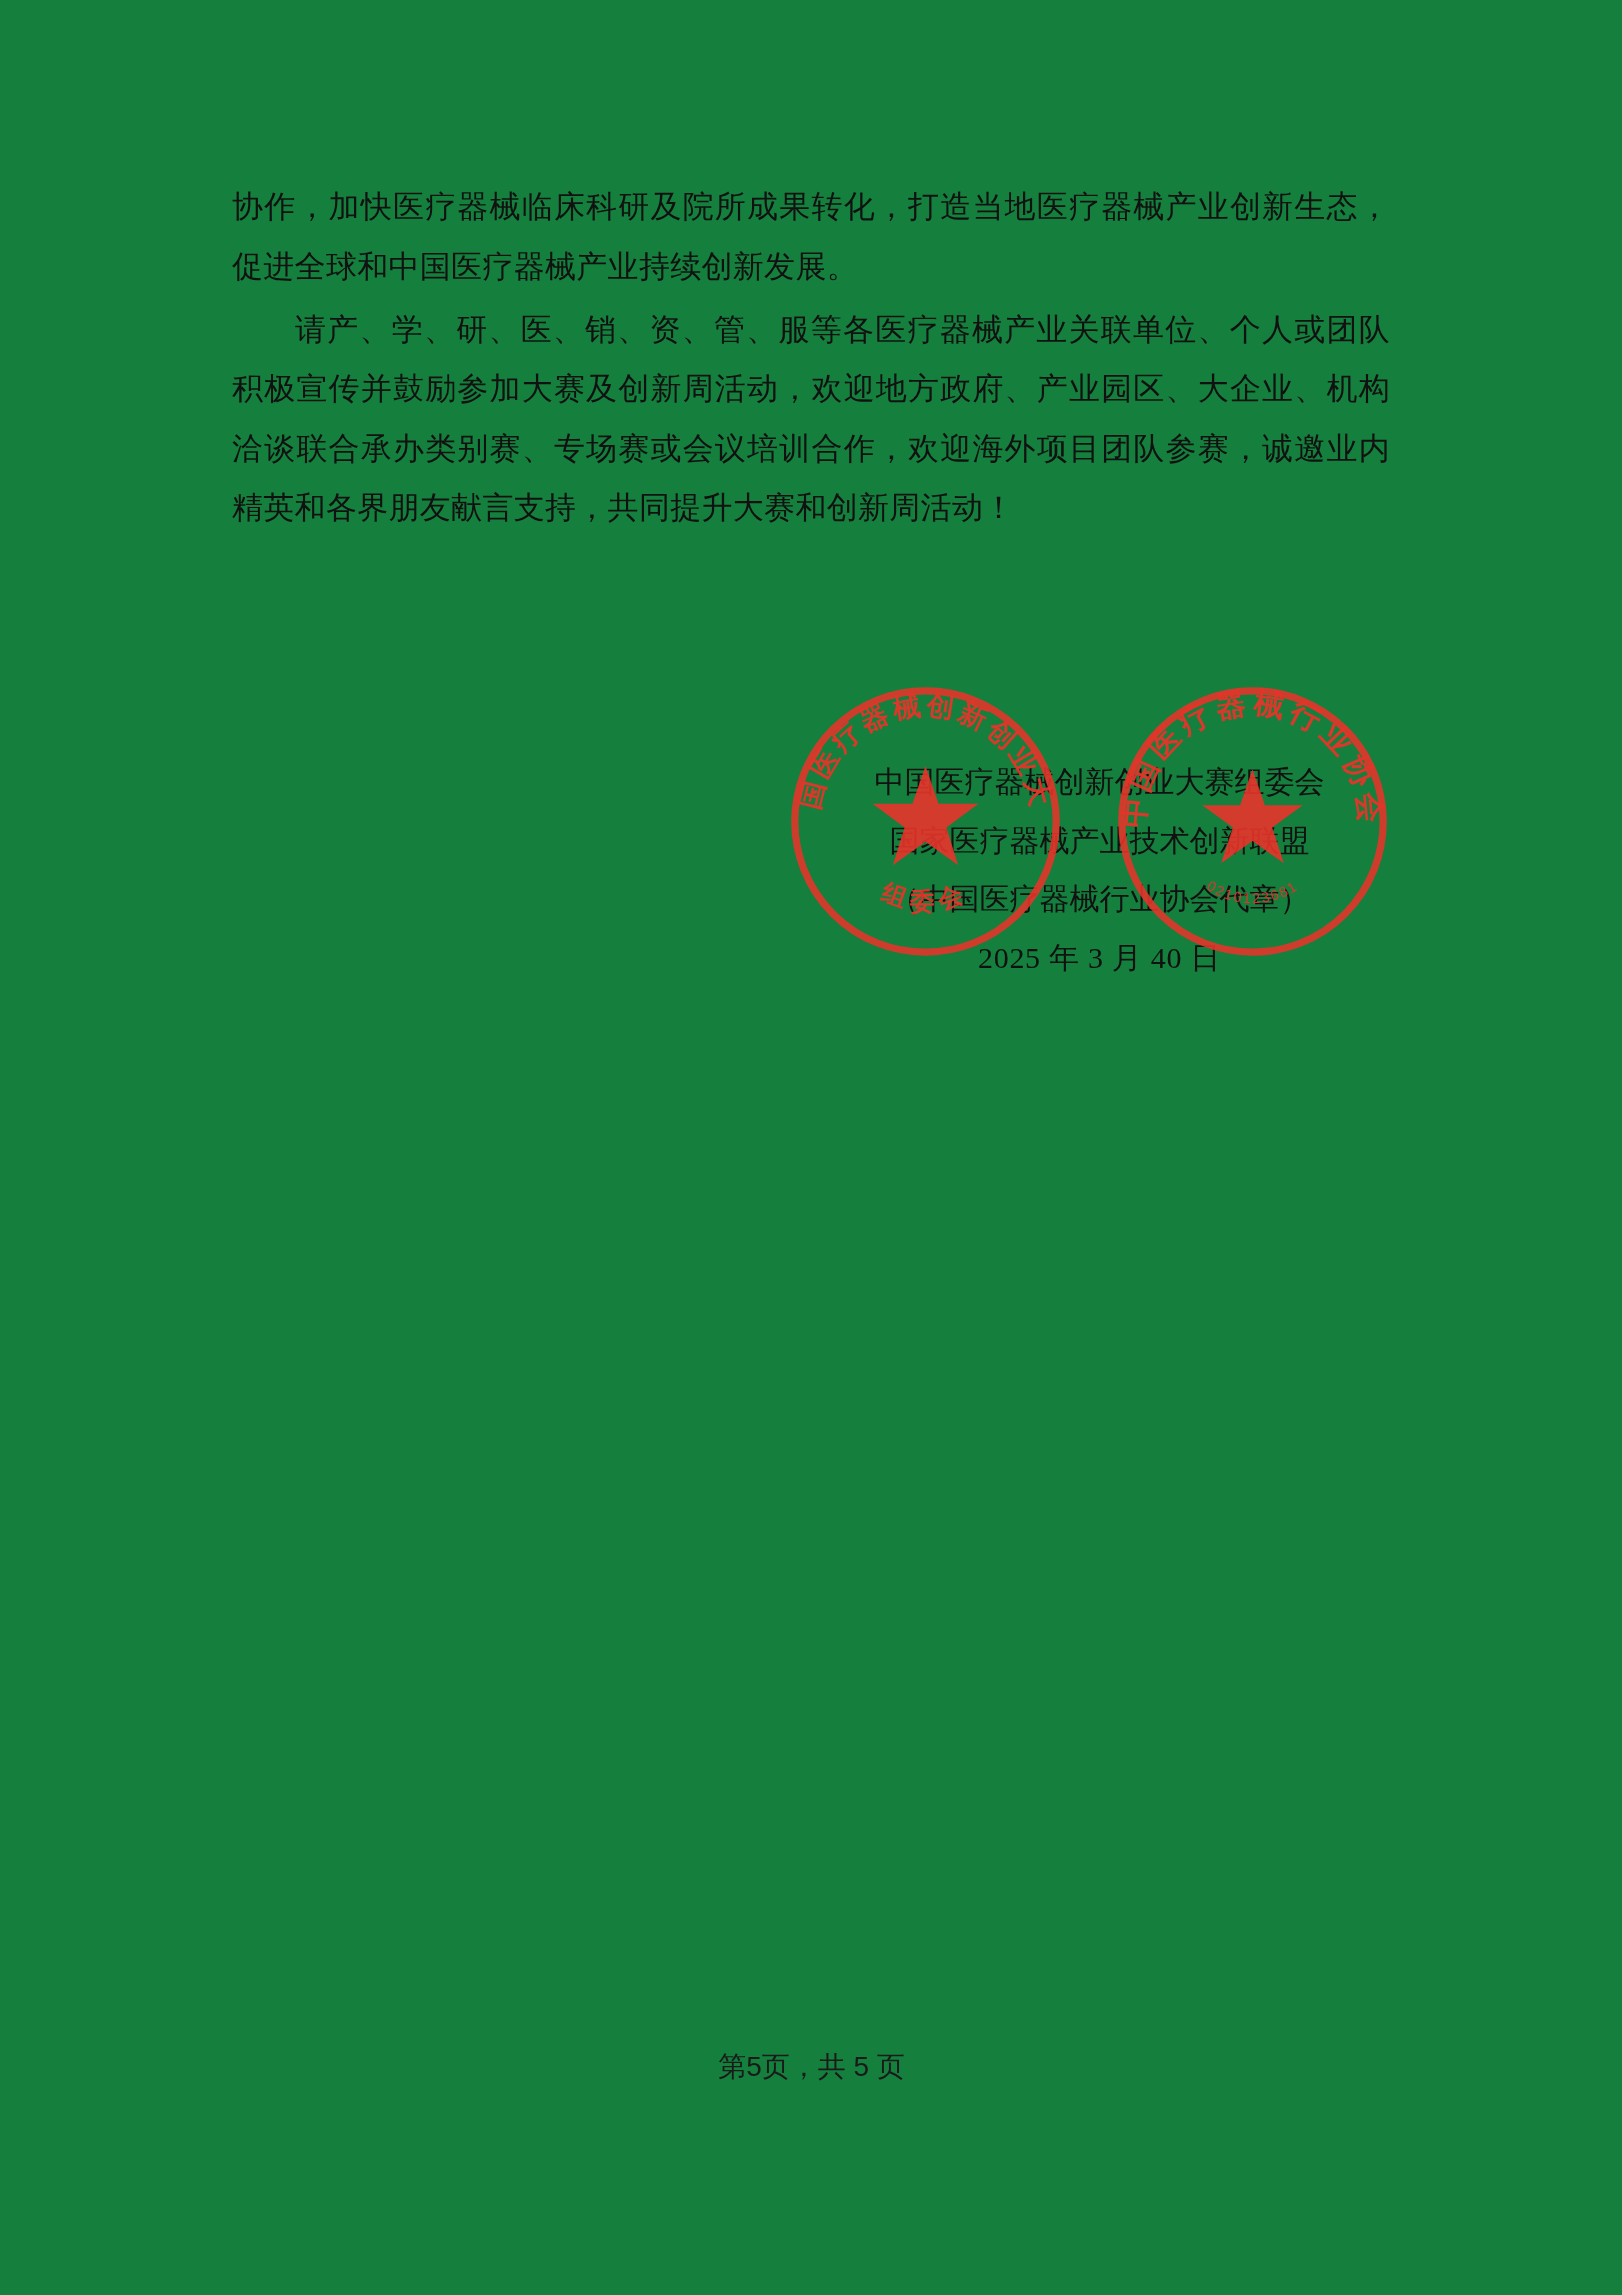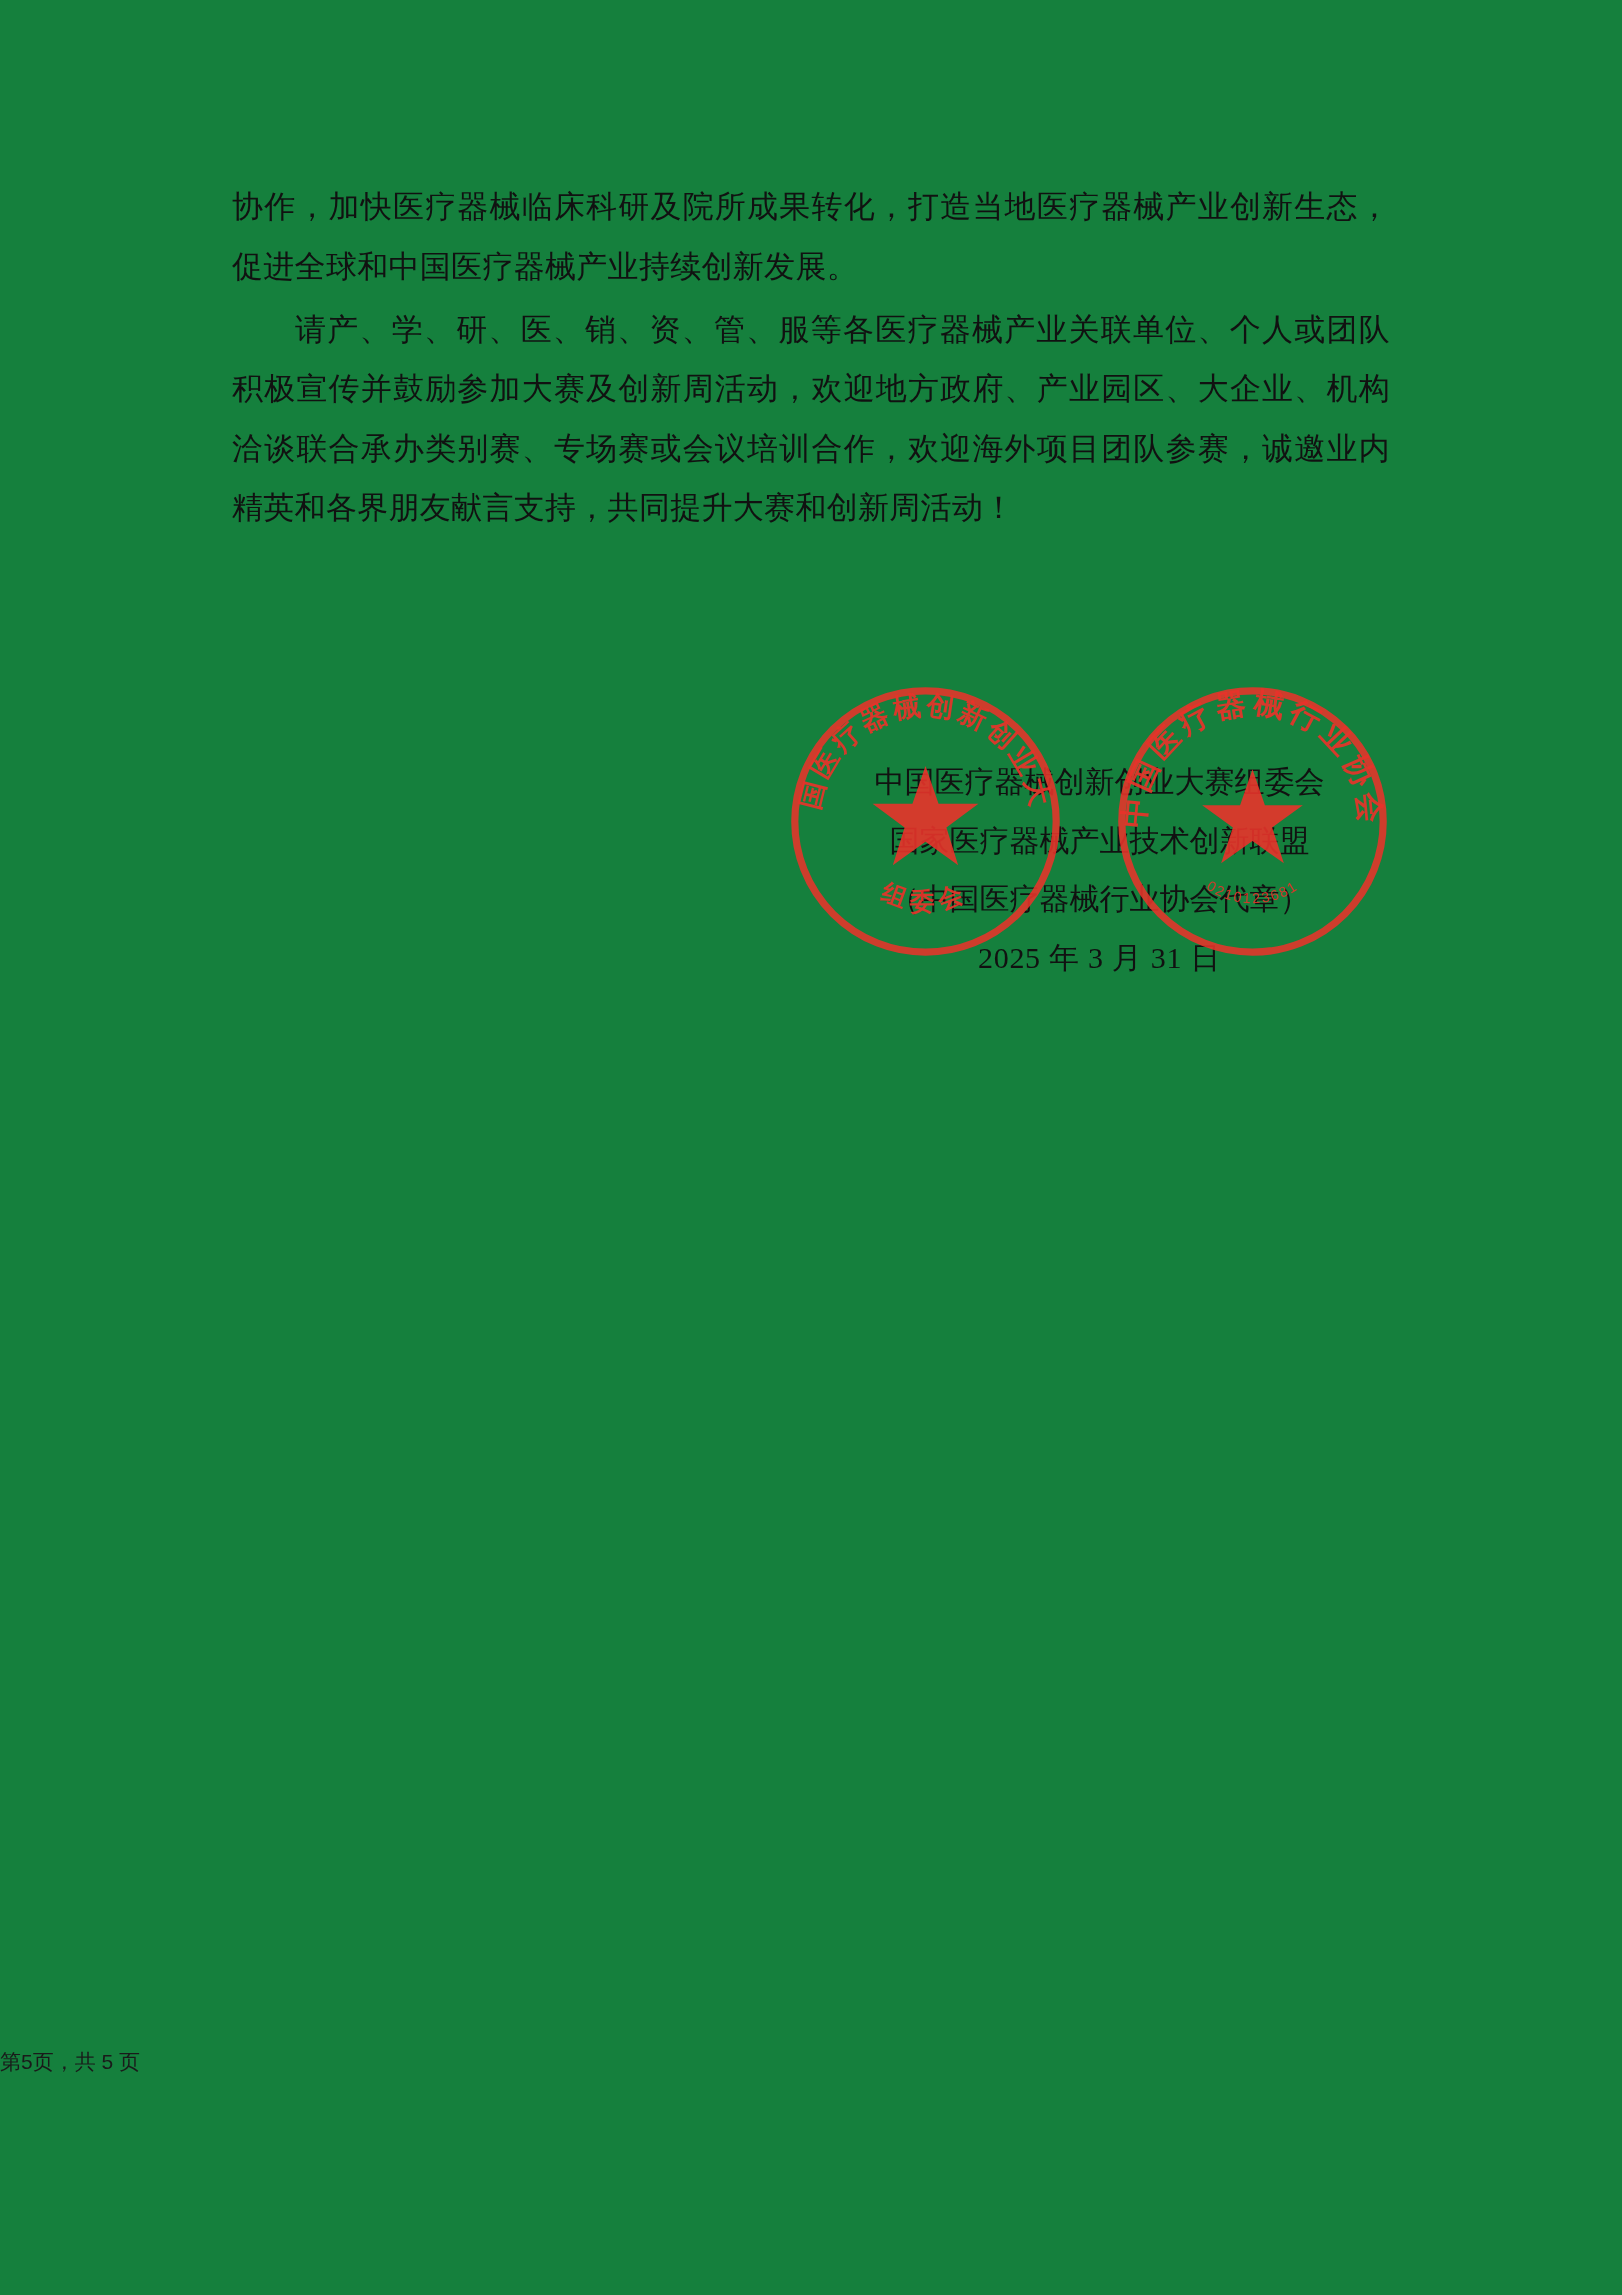--- a/index.html
+++ b/index.html
@@ -84,43 +84,43 @@
     height: 281px;
   }
   .seal svg { display: block; width: 100%; height: 100%; }
 
   
   .footer {
     position: absolute;
     left: 0;
     right: 0;
     top: 2048px;
-    text-align: left;
-    font-size: 21px;
+    text-align: center;
+    font-size: 28px;
     color: #1a1a1a;
     font-family: "Liberation Sans", sans-serif;
   }
 </style>
 </head>
 <body>
 
 <div class="page">
 
   <div class="content">
     <p class="para">协作，加快医疗器械临床科研及院所成果转化，打造当地医疗器械产业创新生态，促进全球和中国医疗器械产业持续创新发展。</p>
     <div class="block-gap"></div>
     <p class="para indent">请产、学、研、医、销、资、管、服等各医疗器械产业关联单位、个人或团队积极宣传并鼓励参加大赛及创新周活动，欢迎地方政府、产业园区、大企业、机构洽谈联合承办类别赛、专场赛或会议培训合作，欢迎海外项目团队参赛，诚邀业内精英和各界朋友献言支持，共同提升大赛和创新周活动！</p>
     <div class="block-gap"></div>
   </div>
 
   <div class="sign-block">
     <div class="sign-line">中国医疗器械创新创业大赛组委会</div>
     <div class="sign-line">国家医疗器械产业技术创新联盟</div>
     <div class="sign-line">（中国医疗器械行业协会代章）</div>
-    <div class="sign-line sign-date">2025 年 3 月 31 日</div>
+    <div class="sign-line sign-date">2025 年 3 月 40 日</div>
   </div>
 
   <div class="seal seal-a">
     <svg viewBox="0 0 430 430" xmlns="http://www.w3.org/2000/svg">
       <defs>
         <path id="arcA" d="M 52,215 A 163,163 0 0 1 378,215"></path>
         <path id="arcAb" d="M 80,215 A 135,135 0 0 0 350,215"></path>
       </defs>
       <circle cx="215" cy="215" r="200" fill="none" stroke="#e8332a" stroke-width="11" opacity="0.88"></circle>
       <g fill="#e8332a" opacity="0.9">

